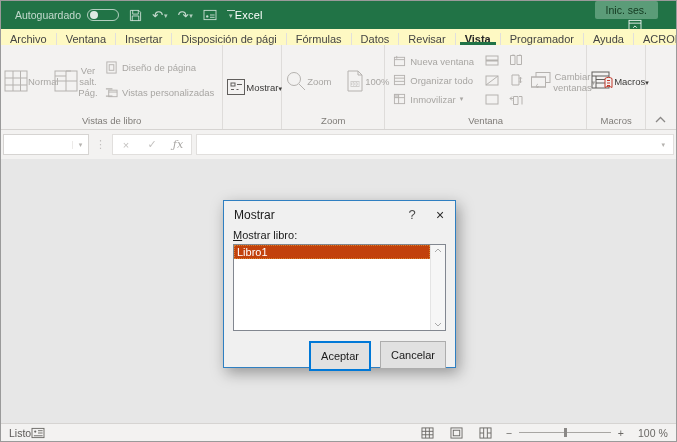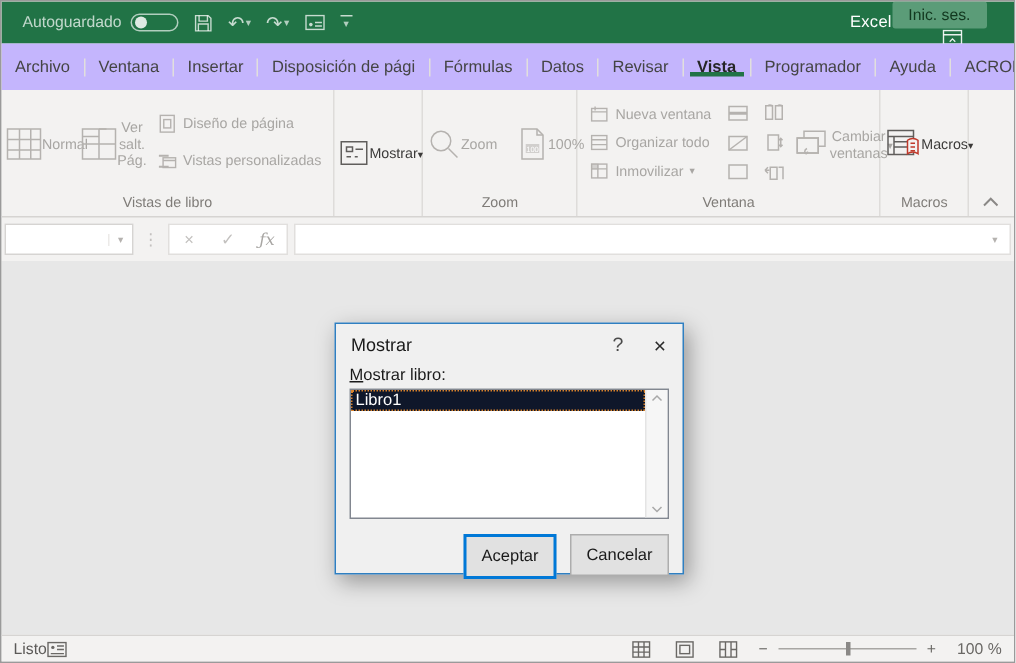--- a/index.html
+++ b/index.html
@@ -10,29 +10,29 @@
   .titlebar { height:28px; background:#217346; display:flex; align-items:center; color:#fff; font-size:11px; flex:0 0 auto; }
   .qat { display:flex; align-items:center; gap:10px; padding-left:14px; color:rgba(255,255,255,.72); }
   .autosave { display:flex; align-items:center; gap:6px; font-size:10.5px; }
   .toggle { width:32px; height:12px; border:1px solid rgba(255,255,255,.65); border-radius:7px; position:relative; }
   .toggle .knob { position:absolute; left:2px; top:1px; width:8px; height:8px; border-radius:50%; background:rgba(255,255,255,.85); }
   .qicon { color:rgba(255,255,255,.75); font-size:13px; line-height:1; display:flex; align-items:center; gap:1px; }
   .qicon svg { display:block; }
   .mini-caret { font-size:7px; color:rgba(255,255,255,.65); }
   .qat-custom { display:flex; flex-direction:column; align-items:center; }
   .qat-custom .bar { width:8px; border-top:1px solid rgba(255,255,255,.75); margin-bottom:1px; }
-  .title-center { flex:1; text-align:right; color:#fff; font-size:11px; letter-spacing:.2px; }
+  .title-center { flex:1; text-align:left; color:#fff; font-size:11px; letter-spacing:.2px; }
   .tb-right { display:flex; align-items:center; height:100%;flex-direction:column; }
   .signin { background:#5b9c78; color:#12381f; font-size:10.5px; padding:3px 11px; border-radius:2px; margin-right:18px; }
   .winbtn { width:34px; height:100%; display:flex; align-items:center; justify-content:center; color:rgba(255,255,255,.9); font-size:12px; }
   .min-glyph { display:inline-block; width:9px; border-top:1px solid rgba(255,255,255,.9); }
   .max-glyph { display:inline-block; width:9px; height:9px; border:1px solid rgba(255,255,255,.9); }
 
   
-  .tabrow { height:31px; background:#c4b5fd; display:flex; align-items:center; font-size:11px; color:#444; flex:0 0 auto; }
+  .tabrow { height:16px; background:#fef9c3; display:flex; align-items:flex-end; font-size:11px; color:#444; flex:0 0 auto; }
   .tab { display:flex; align-items:center; padding:0 9px; border-right:1px solid #e1dfdd; position:relative; white-space:nowrap; }
   .tab.active { font-weight:bold; color:#262626; }
   .tab.active::after { content:""; position:absolute; left:4px; right:4px; bottom:0; border-bottom:3px solid #217346; }
 
   
   .ribbon { height:85px; background:#f3f2f1; border-bottom:1px solid #d6d4d2; display:flex; align-items:stretch; flex:0 0 auto; position:relative; font-size:9.5px; color:#a8a6a3; }
   .rgroup { display:flex; flex-direction:column; border-right:1px solid #dedcda; padding:2px 3px 0 3px; }
   .rgroup-content { flex:1; display:flex; align-items:stretch; gap:2px; }
   .rgroup-label { text-align:center; color:#7f7c78; font-size:9.5px; padding:2px 2px 3px; white-space:nowrap; }
   .bigbtn { width:48px; display:flex; flex-direction:row; align-items:center; justify-content:flex-start; padding-top:5px; text-align:center; line-height:1.15; }
@@ -67,21 +67,21 @@
   .dlg-title .t { font-size:12px; color:#1a1a1a; }
   .dlg-title .sp { flex:1; }
   .dlg-help { width:26px; text-align:center; color:#4a4a4a; font-size:13px; }
   .dlg-close { width:30px; text-align:center; color:#2b2b2b; font-size:14px; }
   .dlg-body { flex:1; padding:1px 9px 0; display:flex; flex-direction:column; }
   .dlg-label { font-size:11px; color:#1a1a1a; margin-bottom:3px; }
   .dlg-label .accel { text-decoration:underline; }
   .listbox { height:87px; background:#fff; border:1px solid #828790; position:relative; overflow:hidden; }
   .list-items { position:absolute; left:0; top:0; right:15px; }
   .list-item { font-size:11px; padding:1px 3px; color:#1a1a1a; }
-  .list-item.selected { background:#0f172a; color:#fff; outline:1px dotted #d9822b; outline-offset:-1px; }
+  .list-item.selected { background:#c2410c; color:#fff; outline:1px dotted #d9822b; outline-offset:-1px; }
   .lb-scroll { position:absolute; right:0; top:0; bottom:0; width:15px; background:#f6f6f6; border-left:1px solid #e4e4e4; display:flex; flex-direction:column; justify-content:space-between; align-items:center; padding:3px 0; }
   .lb-scroll svg { color:#a9a9a9; }
   .dlg-buttons { display:flex; justify-content:flex-end; gap:9px; padding:10px 9px 11px; flex:0 0 auto; }
   .dbtn { min-width:58px; height:21px; background:#e1e1e1; border:1px solid #adadad; font-size:11px; color:#1a1a1a; display:flex; align-items:center; justify-content:center; padding:13px 10px; }
   .dbtn.default { border:2px solid #0078d7; }
 
   
   .statusbar { height:18px; background:#f3f2f1; border-top:1px solid #d6d4d2; display:flex; align-items:center; font-size:10.5px; color:#5c5a58; padding:0 8px; flex:0 0 auto; }
   .sb-left { display:flex; align-items:center; }
   .sb-right { margin-left:auto; display:flex; align-items:center; gap:14px; }

